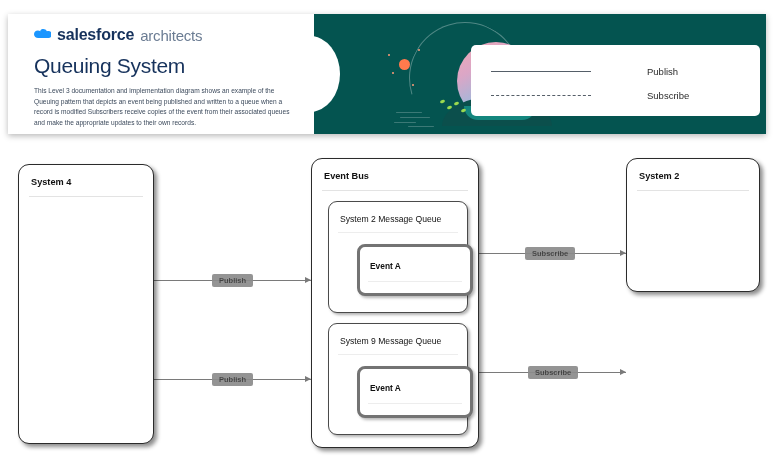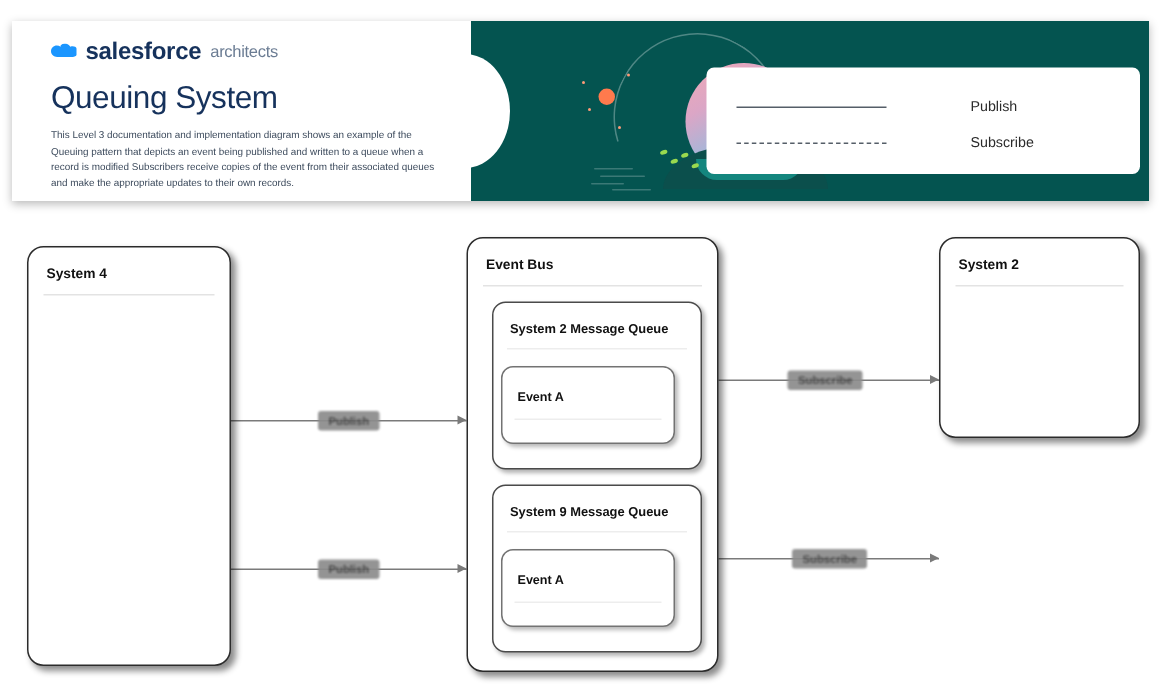--- a/index.html
+++ b/index.html
@@ -43,21 +43,21 @@
     height: 18px;
   }
   #logo-cloud { display: block; }
   #logo-word-main {
     font-size: 16px;
     font-weight: bold;
     color: #16325c;
     letter-spacing: -0.2px;
   }
   #logo-word-sub {
-    font-size: 11px;
+    font-size: 15px;
     font-weight: normal;
     color: #6b7c93;
     letter-spacing: -0.2px;
   }
   #doc-title {
     margin-top: 10px;
     font-size: 21px;
     font-weight: normal;
     color: #16325c;
     letter-spacing: -0.3px;
@@ -241,38 +241,38 @@
     border-radius: 9px;
     box-shadow: 2px 2px 3px rgba(0,0,0,0.30);
     box-sizing: border-box;
   }
   #queue-sys2 { left: 16px; top: 42px;  width: 140px; height: 112px; }
   #queue-sys3 { left: 16px; top: 164px; width: 140px; height: 112px; }
   .queue-title {
     position: absolute;
     left: 11px; top: 12px;
     font-size: 8.6px;
-    font-weight: bold;
+    font-weight: normal;
     color: #111111;
     white-space: nowrap;
   }
   .queue-rule {
     position: absolute;
     left: 9px; right: 9px; top: 30px;
     height: 0;
     border-top: 1px solid #ededed;
   }
   .event {
     position: absolute;
     background: #ffffff;
-    border: 1px solid #737373;
+    border: 3px solid #737373;
     border-radius: 8px;
     box-shadow: 2px 2px 3px rgba(0,0,0,0.28);
     box-sizing: border-box;
-    left: 5px;
+    left: 28px;
     top: 42px;
     width: 116px;
     height: 52px;
   }
   .event-title {
     position: absolute;
     left: 10px; top: 14px;
     font-size: 8.4px;
     font-weight: bold;
     color: #111111;

